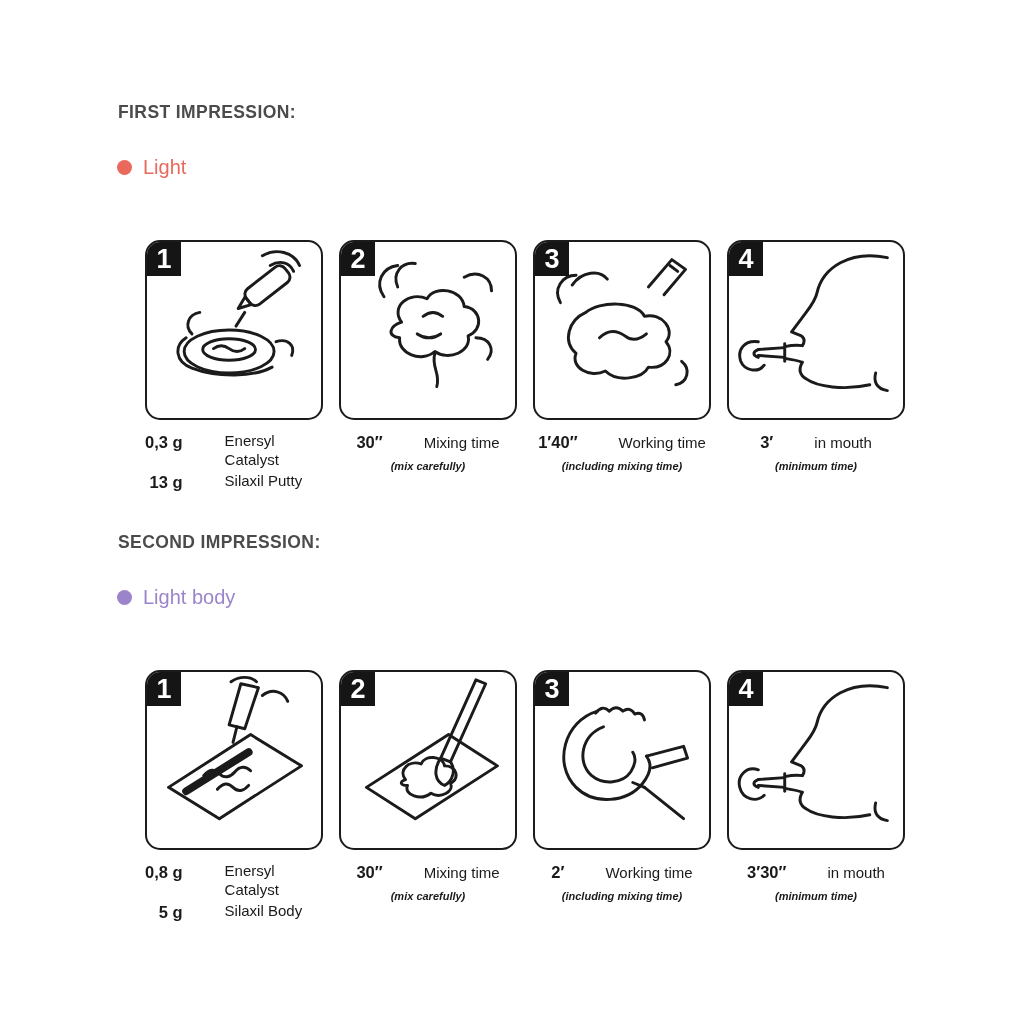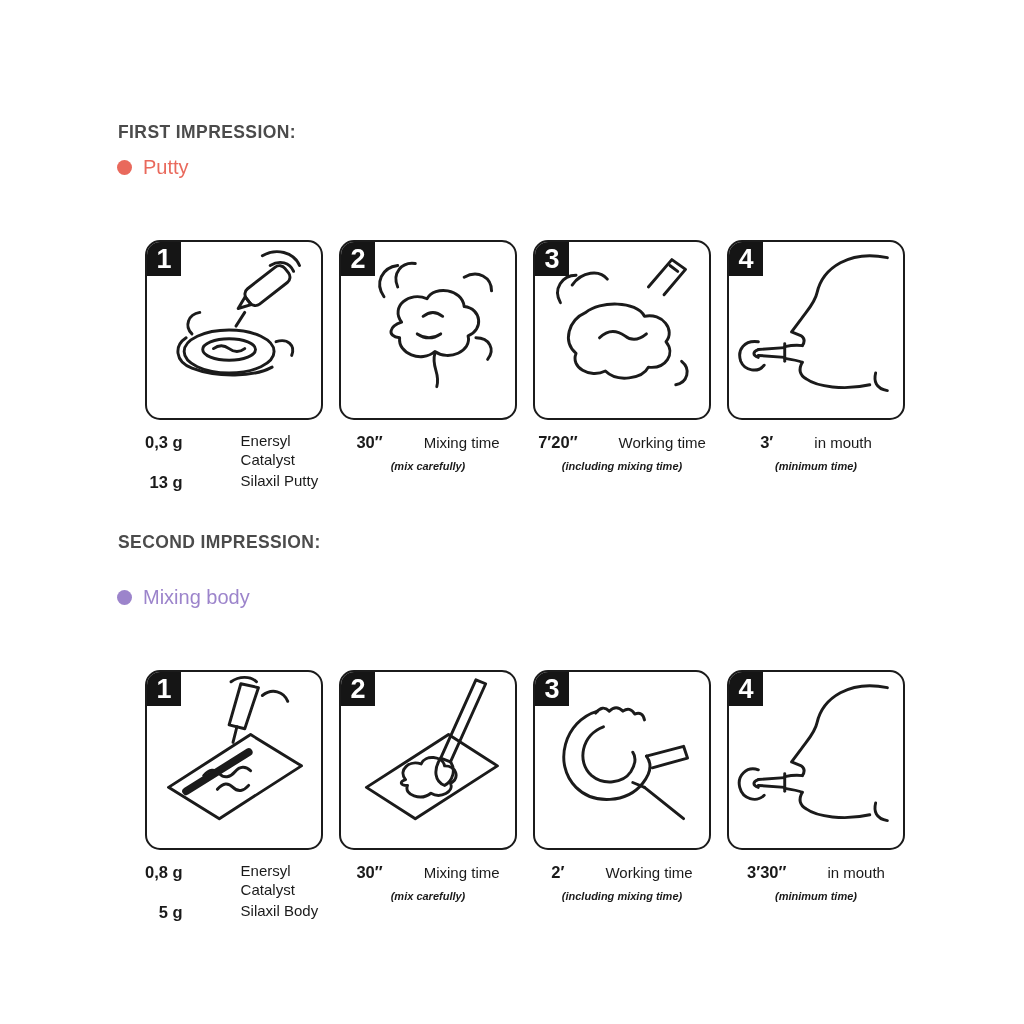--- a/index.html
+++ b/index.html
@@ -9,21 +9,21 @@
     font-family:"Liberation Sans", sans-serif;
     position:relative;
     overflow:hidden;
     color:#1a1a1a;
   }
   .section-heading {
     position:absolute; left:118px;
     font-size:17.5px; font-weight:700; letter-spacing:.4px;
     color:#4b4b4b;
   }
-  #heading-first  { top:102px;margin-top:20px; }
+  #heading-first  { top:102px; }
   #heading-second { top:532px; }
 
   .material-row { position:absolute; left:117px; display:flex; align-items:center; gap:11px; }
   #material-first  { top:156px; }
   #material-second { top:586px; }
   .material-dot { width:15px; height:15px; border-radius:50%; background:#999; flex:0 0 auto; }
   .material-label { font-size:20px; font-weight:400; }
 
   .steps-row { position:absolute; left:145px; display:flex; gap:16px; }
   #steps-first  { top:240px; }
@@ -43,39 +43,39 @@
     font-size:27px; font-weight:700;
   }
   .step-caption { margin-top:12px; text-align:center; line-height:1.25; }
   .cap-value { font-size:16.5px; font-weight:700; }
   .cap-label { font-size:15px; font-weight:400;padding-left:36px; }
   .cap-line .cap-value { margin-right:5px; }
   .cap-pair {
     display:inline-grid; grid-template-columns:auto auto;
     column-gap:6px; row-gap:2px; text-align:left;
   }
-  .cap-pair .cap-value { text-align:right; margin-right:16px; }
+  .cap-pair .cap-value { text-align:right; margin-right:0; }
   .cap-note { font-size:11px; font-style:italic; font-weight:700; margin-top:7px; }
 
   svg.illu g {
     stroke:#1b1b1b; stroke-width:3; fill:none;
     stroke-linecap:round; stroke-linejoin:round;
   }
   svg.illu .thick { stroke-width:8; }
 </style>
 </head>
 <body>
 
 <div>
 
   <h2 class="section-heading" id="heading-first">FIRST IMPRESSION:</h2>
 
   <div class="material-row" id="material-first">
     <span class="material-dot" style="background-color: rgb(233, 105, 92);"></span>
-    <span class="material-label" style="color: rgb(233, 105, 92);">Putty</span>
+    <span class="material-label" style="color: rgb(233, 105, 92);">Light</span>
   </div>
 
   <div class="steps-row" id="steps-first">
 
     <div class="step-card">
       <div class="step-frame">
         <svg class="illu" viewBox="0 0 178 180" aria-hidden="true">
           <g>
             <g transform="rotate(142 124 44)">
               <rect x="100" y="34" width="50" height="20" rx="7"></rect>
@@ -138,21 +138,21 @@
             <path d="M66 98 q12 -12 26 -2 q10 8 22 -2"></path>
             <path d="M38 44 C 48 30 66 28 74 38"></path>
             <path d="M26 62 C 18 48 28 34 42 34"></path>
             <path d="M150 122 C 160 130 156 144 144 146"></path>
           </g>
         </svg>
         <div class="step-badge">3</div>
       </div>
       <div class="step-caption">
         <div class="cap-line">
-          <span class="cap-value">7′20″</span><span class="cap-label">Working time</span>
+          <span class="cap-value">1′40″</span><span class="cap-label">Working time</span>
         </div>
         <div class="cap-note">(including mixing time)</div>
       </div>
     </div>
 
     <div class="step-card">
       <div class="step-frame">
         <svg class="illu" viewBox="0 0 178 180" aria-hidden="true">
           <g>
             <path d="M162 16 C 124 8 96 26 90 52 C 88 62 80 70 73 80 L 64 92 L 74 96 C 78 99 77 103 75 106"></path>
@@ -176,21 +176,21 @@
         <div class="cap-note">(minimum time)</div>
       </div>
     </div>
 
   </div>
 
   <h2 class="section-heading" id="heading-second">SECOND IMPRESSION:</h2>
 
   <div class="material-row" id="material-second">
     <span class="material-dot" style="background-color: rgb(156, 132, 203);"></span>
-    <span class="material-label" style="color: rgb(156, 132, 203);">Mixing body</span>
+    <span class="material-label" style="color: rgb(156, 132, 203);">Light body</span>
   </div>
 
   <div class="steps-row" id="steps-second">
 
     <div class="step-card">
       <div class="step-frame">
         <svg class="illu" viewBox="0 0 178 180" aria-hidden="true">
           <g>
             <path d="M22 118 L106 64 L158 96 L74 150 Z"></path>
             <path d="M58 106 c6 -7 11 -7 16 -2 c5 5 11 4 16 -2 c5 -6 11 -6 16 -1"></path>

